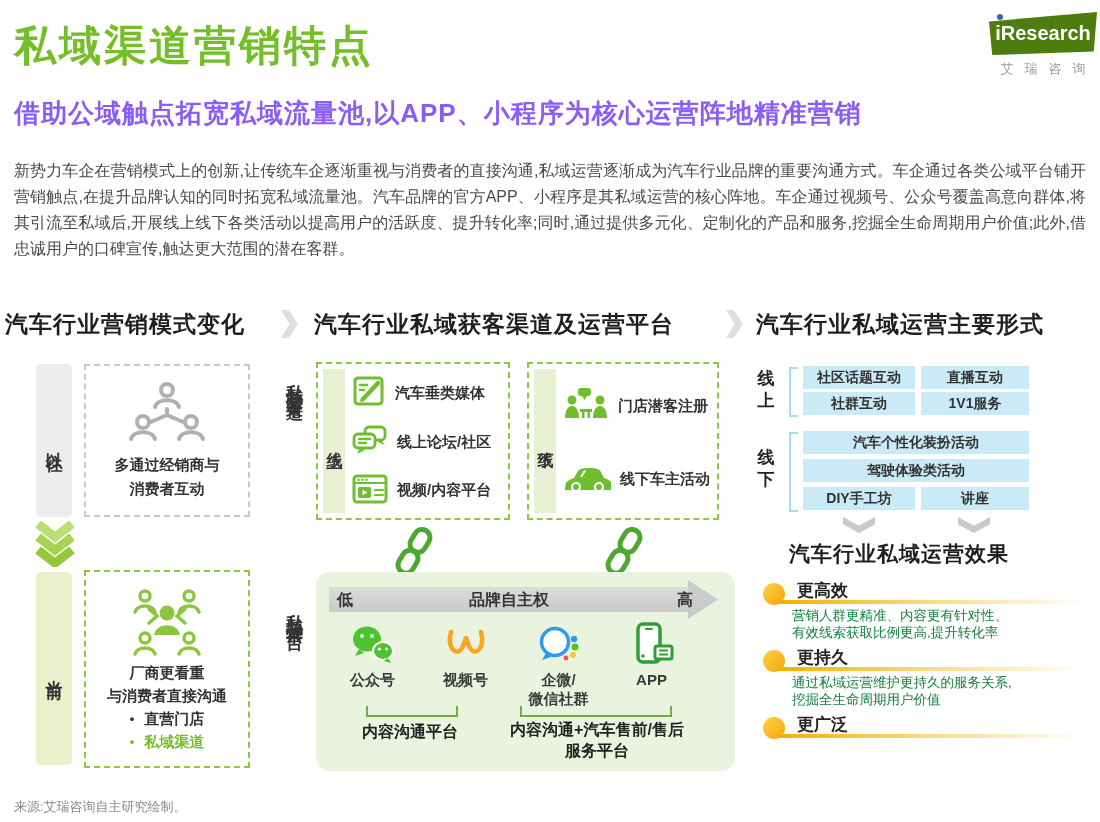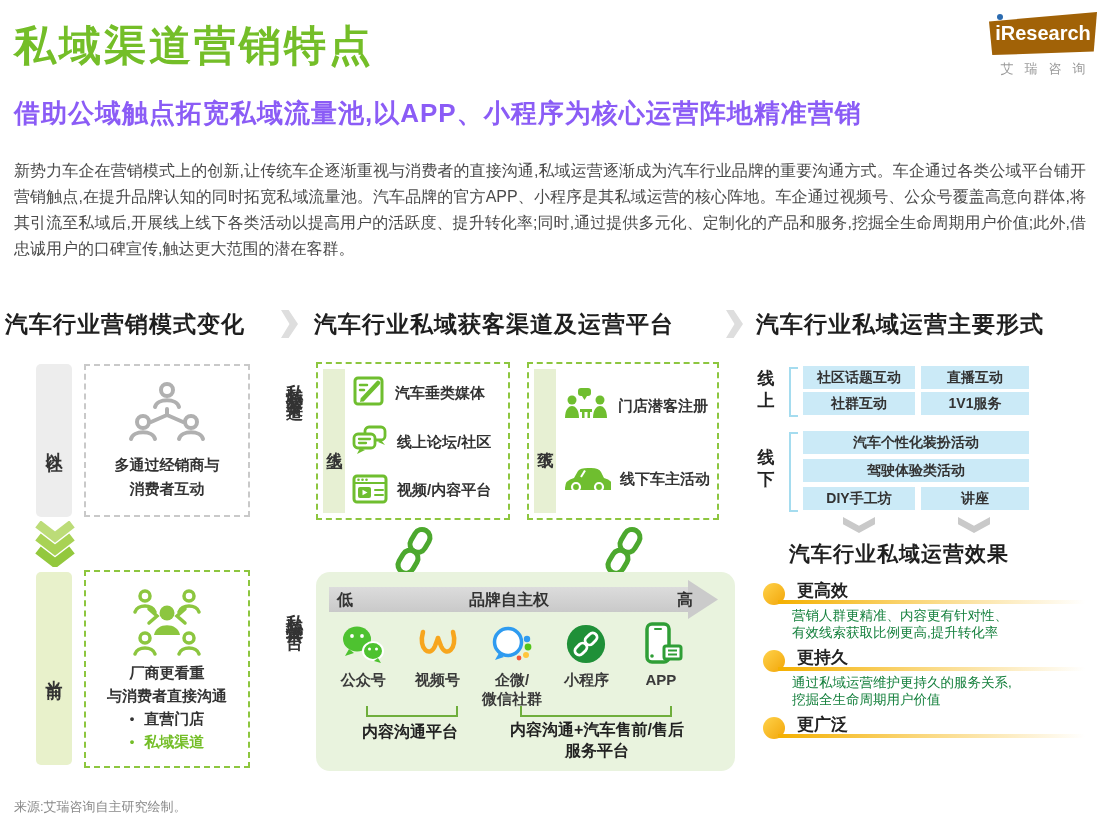--- a/index.html
+++ b/index.html
@@ -6,21 +6,21 @@
   body{font-family:"Liberation Sans","DejaVu Sans",sans-serif;color:#333;}
   .canvas{position:relative;width:1100px;height:822px;background:#fff;overflow:hidden;}
   .abs{position:absolute;}
   .preline{white-space:pre-line;}
   .v{writing-mode:vertical-rl;text-orientation:upright;}
 
   
   .page-title{left:14px;top:18px;font-size:42px;font-weight:bold;color:#74BE28;letter-spacing:3px;}
   .subtitle{left:14px;top:96px;width:1070px;font-size:26px;font-weight:bold;color:#8b5cf6;letter-spacing:1px;}
   .paragraph{left:14px;top:158px;width:1072px;font-size:16px;line-height:26px;color:#4A4A4A;text-align:justify;}
-  .logo-box{left:989px;top:12px;width:108px;height:43px;background:#a16207;clip-path:polygon(0 22%,100% 0,97% 92%,3% 100%);display:flex;align-items:center;justify-content:center;}
+  .logo-box{left:989px;top:12px;width:108px;height:43px;background:#4d7c0f;clip-path:polygon(0 22%,100% 0,97% 92%,3% 100%);display:flex;align-items:center;justify-content:center;}
   .logo-text{color:#fff;font-size:20px;font-weight:bold;letter-spacing:0;}
   .logo-dot{left:997px;top:14px;width:6px;height:6px;border-radius:50%;background:#2B6BB0;}
   .logo-caption{left:987px;top:60px;width:112px;text-align:center;font-size:13px;color:#9A9A9A;letter-spacing:11px;text-indent:11px;white-space:nowrap;}
 
   
   .sec-h{top:309px;font-size:23px;font-weight:bold;color:#1F1F1F;letter-spacing:1px;white-space:nowrap;}
   .sec-chev{top:310px;width:17px;height:28px;background:#DEDEDE;clip-path:polygon(0 0,45% 0,100% 50%,45% 100%,0 100%,50% 50%);}
 
   
   .strip{border-radius:5px;display:flex;align-items:center;justify-content:center;}
@@ -290,32 +290,20 @@
             <circle cx="39" cy="23" r="3.4" fill="#52C41A"></circle>
             <circle cx="37" cy="31" r="3" fill="#FFC53D"></circle>
             <circle cx="30" cy="34" r="2.4" fill="#F5543B"></circle>
           </svg>
         </div>
         <div class="plat-lbl preline">企微/
 微信社群</div>
       </div>
       <div class="plat-cell">
         <div class="plat-ico">
-          <svg width="42" height="42" viewBox="0 0 44 44">
-            <circle cx="22" cy="22" r="20" fill="#1F9038"></circle>
-            <g transform="rotate(45 22 22)" fill="none" stroke="#fff" stroke-width="3">
-              <rect x="17.5" y="7.5" width="9" height="14" rx="4.5"></rect>
-              <rect x="17.5" y="22.5" width="9" height="14" rx="4.5"></rect>
-            </g>
-          </svg>
-        </div>
-        <div class="plat-lbl">小程序</div>
-      </div>
-      <div class="plat-cell">
-        <div class="plat-ico">
           <svg width="48" height="44" viewBox="0 0 48 44">
             <rect x="10" y="2" width="22" height="38" rx="5" fill="#fff" stroke="#2F9E36" stroke-width="3.5"></rect>
             <path d="M18 7 h6" stroke="#2F9E36" stroke-width="2" stroke-linecap="round"></path>
             <circle cx="15" cy="34" r="1.8" fill="#2F9E36"></circle>
             <rect x="27" y="24" width="17" height="13" rx="2" fill="#fff" stroke="#2F9E36" stroke-width="3"></rect>
             <path d="M31 28.5 h9 M31 32.5 h9" stroke="#2F9E36" stroke-width="2"></path>
           </svg>
         </div>
         <div class="plat-lbl">APP</div>
       </div>

